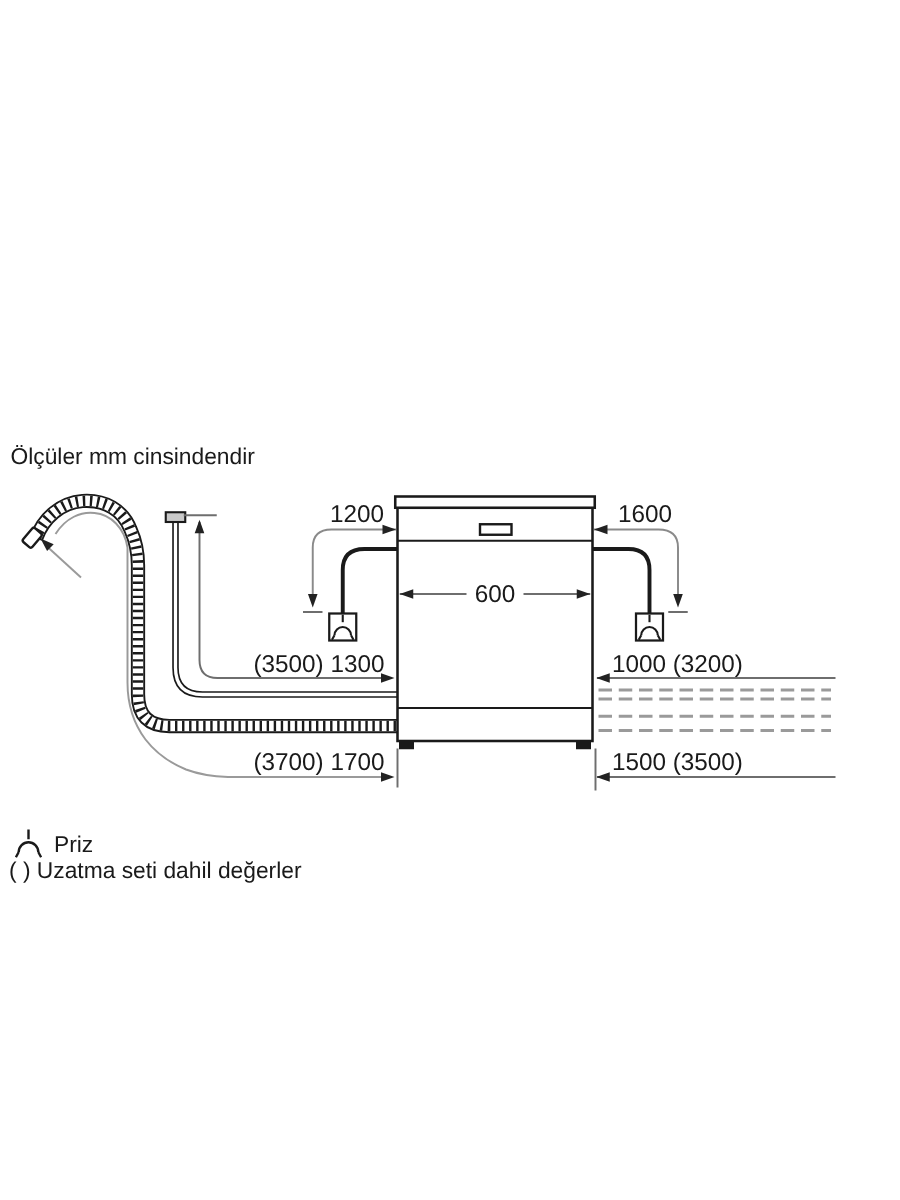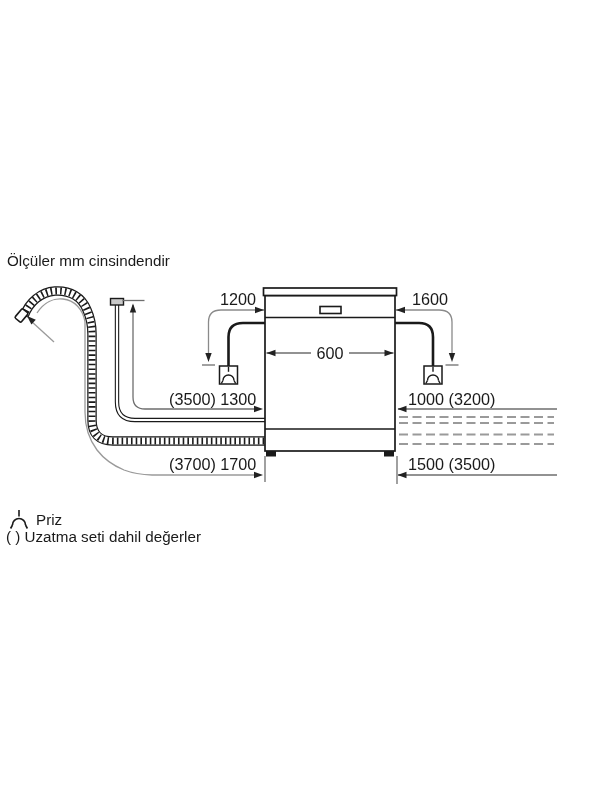--- a/index.html
+++ b/index.html
@@ -2,20 +2,21 @@
 <html><head>
 <meta charset="utf-8">
 <style>
   html,body { margin:0; padding:0; background:#ffffff; }
   .page {
     position:relative;
     width:600px; height:572px;
     background:#ffffff;
     overflow:hidden;
     font-family:"Liberation Sans", sans-serif;
+    margin-top:43px;
   }
   svg { position:absolute; left:0; top:0; }
   svg text {
     font-family:"Liberation Sans", sans-serif;
     fill:#1a1a1a;
   }
   .t-dim  { font-size:16.2px; }
   .t-body { font-size:15.2px; }
 </style>
 </head>

